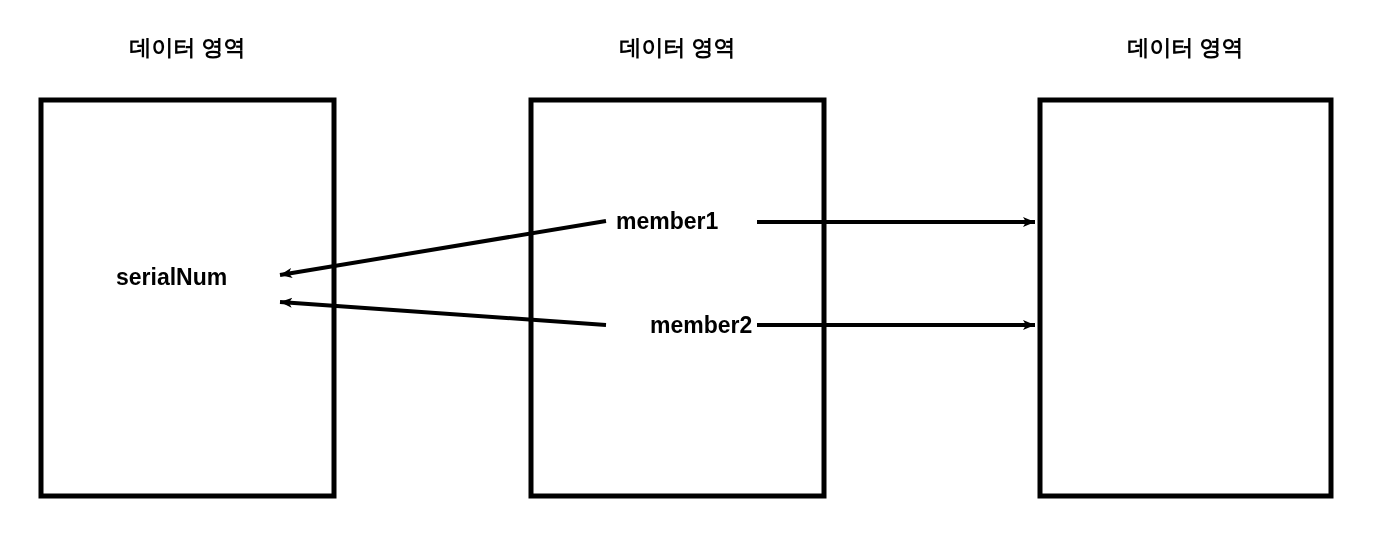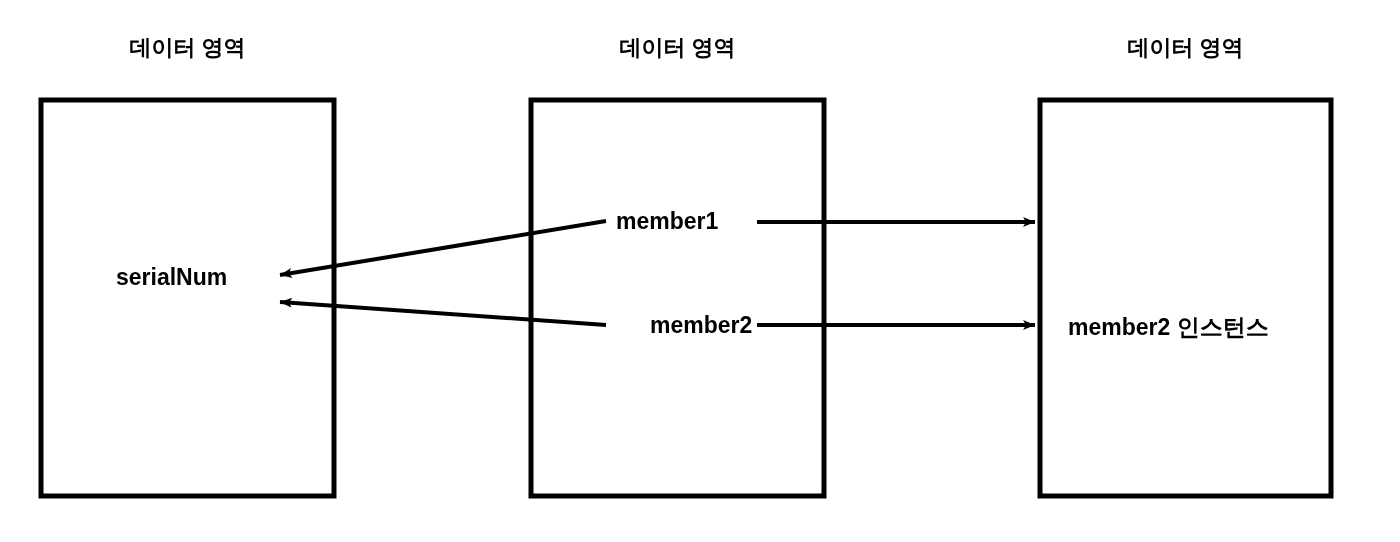--- a/index.html
+++ b/index.html
@@ -76,15 +76,14 @@
     <line x1="757" y1="325" x2="1035" y2="325" stroke="#000000" stroke-width="4" marker-end="url(#arrow-right)"></line>
   </svg>
 
   <div class="region-title title-1">데이터 영역</div>
   <div class="region-title title-2">데이터 영역</div>
   <div class="region-title title-3">데이터 영역</div>
 
   <div class="node-label label-serialnum">serialNum</div>
   <div class="node-label label-member1">member1</div>
   <div class="node-label label-member2">member2</div>
-  <div class="node-label label-inst2">member2 인스턴스</div>
 
 </div>
 
 </body></html>

